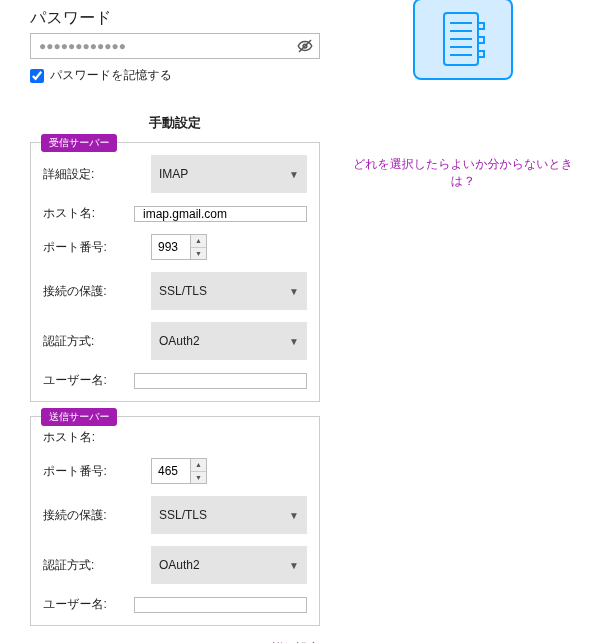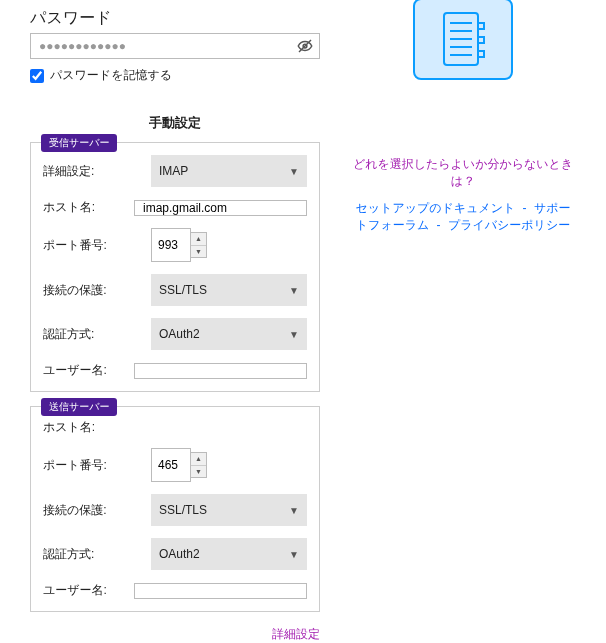--- a/index.html
+++ b/index.html
@@ -8,30 +8,30 @@
 .left-col { flex: 1; }
 .right-col { width: 250px; display: flex; flex-direction: column; align-items: center; }
 .pwd-label { font-size: 16px; margin-top: 8px; margin-bottom: 4px; }
 .pwd-field { position: relative; width: 290px; }
 .pwd-field input { width: 100%; height: 26px; padding: 4px 28px 4px 8px; border: 1px solid #bbb; font-size: 12px; color: #999; }
 .eye { position: absolute; right: 6px; top: 4px; width: 18px; height: 18px; color: #555; }
 .remember { display: flex; align-items: center; gap: 6px; margin-top: 8px; font-size: 12px; }
 .remember input { width: 14px; height: 14px; accent-color: #0a6cff; }
 .manual-title { font-size: 13px; font-weight: bold; margin-top: 30px; margin-bottom: 10px; text-align: center; }
 .fieldset { border: 1px solid #ccc; padding: 12px; margin-bottom: 14px; width: 290px; position: relative; }
-.badge { position: absolute; top: -9px; left: 10px; background: #4c1d95; color: #fff; font-size: 10px; padding: 2px 8px; border-radius: 3px; }
+.badge { position: absolute; top: -9px; left: 10px; background: #a21caf; color: #fff; font-size: 10px; padding: 2px 8px; border-radius: 3px; }
 .row { display: flex; align-items: center; margin-bottom: 12px; }
 .row:last-child { margin-bottom: 0; }
 .row label { width: 108px; font-size: 12px; }
-.select { flex: 1; height: 32px; background: #e4e4e4; border: none; padding: 0 8px; font-size: 12px; display: flex; align-items: center; justify-content: space-between; }
+.select { flex: 1; height: 38px; background: #e4e4e4; border: none; padding: 0 8px; font-size: 12px; display: flex; align-items: center; justify-content: space-between; }
 .select .chev { font-size: 10px; color: #555; }
 .text-input { flex: 1; height: 16px; border: 1px solid #bbb; padding: 0 8px; font-size: 12px; }
 .text-input.muted { color: #bbb; }
 .port-wrap { display: flex; align-items: center; }
-.port-input { width: 40px; height: 26px; border: 1px solid #bbb; padding: 16px 6px; font-size: 12px; text-align: left; }
+.port-input { width: 40px; height: 26px; border: 1px solid #bbb; padding: 8px 6px; font-size: 12px; text-align: left; }
 .spinner { width: 16px; height: 26px; border: 1px solid #bbb; border-left: none; display: flex; flex-direction: column; }
 .spinner span { flex: 1; display: flex; align-items: center; justify-content: center; font-size: 7px; background: #f0f0f0; color: #555; }
 .spinner span:first-child { border-bottom: 1px solid #ccc; }
 .adv-link { color: #a21caf; font-size: 12px; text-align: right; width: 290px; margin-top: 4px; cursor: pointer; }
 .illustration { width: 100px; height: 82px; background: #d4ecff; border: 2px solid #0a9dff; border-radius: 8px; display: flex; align-items: center; justify-content: center; margin-top: -2px; }
 .illustration svg { width: 50px; height: 60px; stroke: #0a9dff; fill: none; stroke-width: 2; }
 .help-text { font-size: 12px; color: #a21caf; margin-top: 76px; text-align: center; }
 .help-links { font-size: 12px; margin-top: 10px; text-align: center; }
 .help-links a { color: #0a6cff; text-decoration: none; cursor: pointer; }
 .sep { color: #0a6cff; margin: 0 4px; }
@@ -147,17 +147,14 @@
           <rect x="6" y="4" width="34" height="52" rx="3"></rect>
           <line x1="12" y1="14" x2="34" y2="14"></line>
           <line x1="12" y1="22" x2="34" y2="22"></line>
           <line x1="12" y1="30" x2="34" y2="30"></line>
           <line x1="12" y1="38" x2="34" y2="38"></line>
           <line x1="12" y1="46" x2="34" y2="46"></line>
           <path d="M40 14 h6 v6 h-6z M40 28 h6 v6 h-6z M40 42 h6 v6 h-6z"></path>
         </svg>
     </div>
     <div class="help-text">どれを選択したらよいか分からないときは？</div>
-    <div class="help-links">
-      <a>セットアップのドキュメント</a><span class="sep"> - </span><a>サポートフォーラム</a><span class="sep"> - </span><a>プライバシーポリシー</a>
-    </div>
   </div>
 </div>
 
 </body></html>

